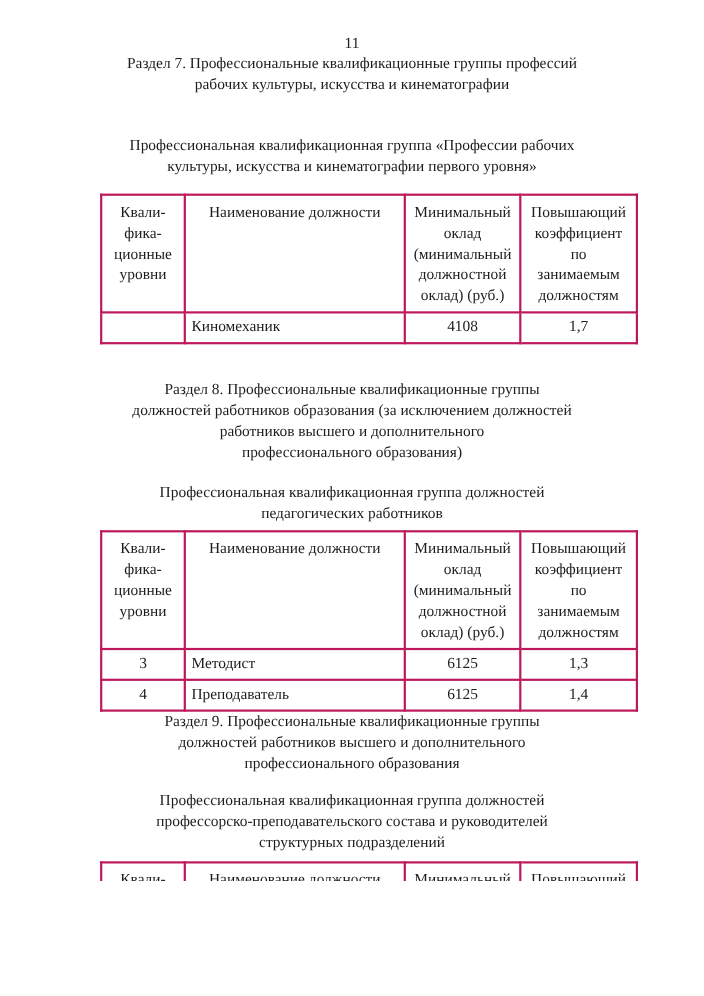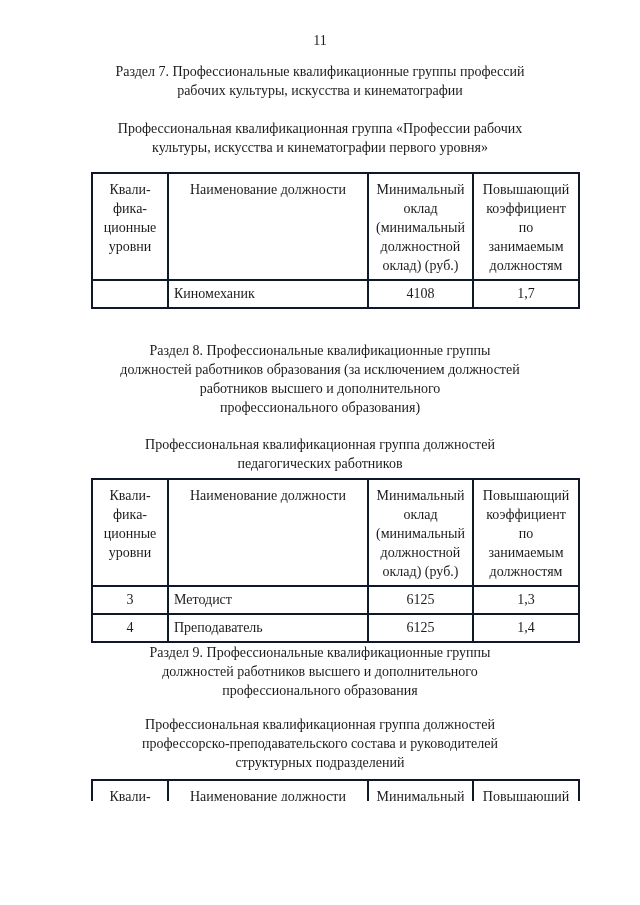--- a/index.html
+++ b/index.html
@@ -17,39 +17,39 @@
     text-align: center;
     font-size: 14px;
     line-height: 17px;
   }
   .heading, .subheading {
     text-align: center;
     white-space: pre-line;
     font-size: 14px;
     line-height: 19px;
   }
-  .h7  { margin-top: 13px; }
-  .sub7{ margin-top: 19px; }
+  .h7  { }
+  .sub7{ margin-top: 36px; }
   .h8  { margin-top: 32px; }
   .sub8{ margin-top: 18px; }
   .h9  { }
   .sub9{ margin-top: 15px; }
 
   table.qtable {
     border-collapse: collapse;
     table-layout: fixed;
     margin-left: 91px;
     width: 487px;
     font-size: 14px;
   }
   .t1 { margin-top: 15px; }
   .t2 { margin-top: 5px; }
   .t3 { margin-top: 7px; }
   .qtable th, .qtable td {
-    border: 2px solid #0f172a;
+    border: 2px solid #be185d;
     font-weight: normal;
     overflow: hidden;
     font-family: Liberation Serif, serif;
   }
   .qtable th {
     vertical-align: top;
     text-align: center;
     white-space: pre-line;
     line-height: 19px;
     padding: 6px 2px 4px 2px;

